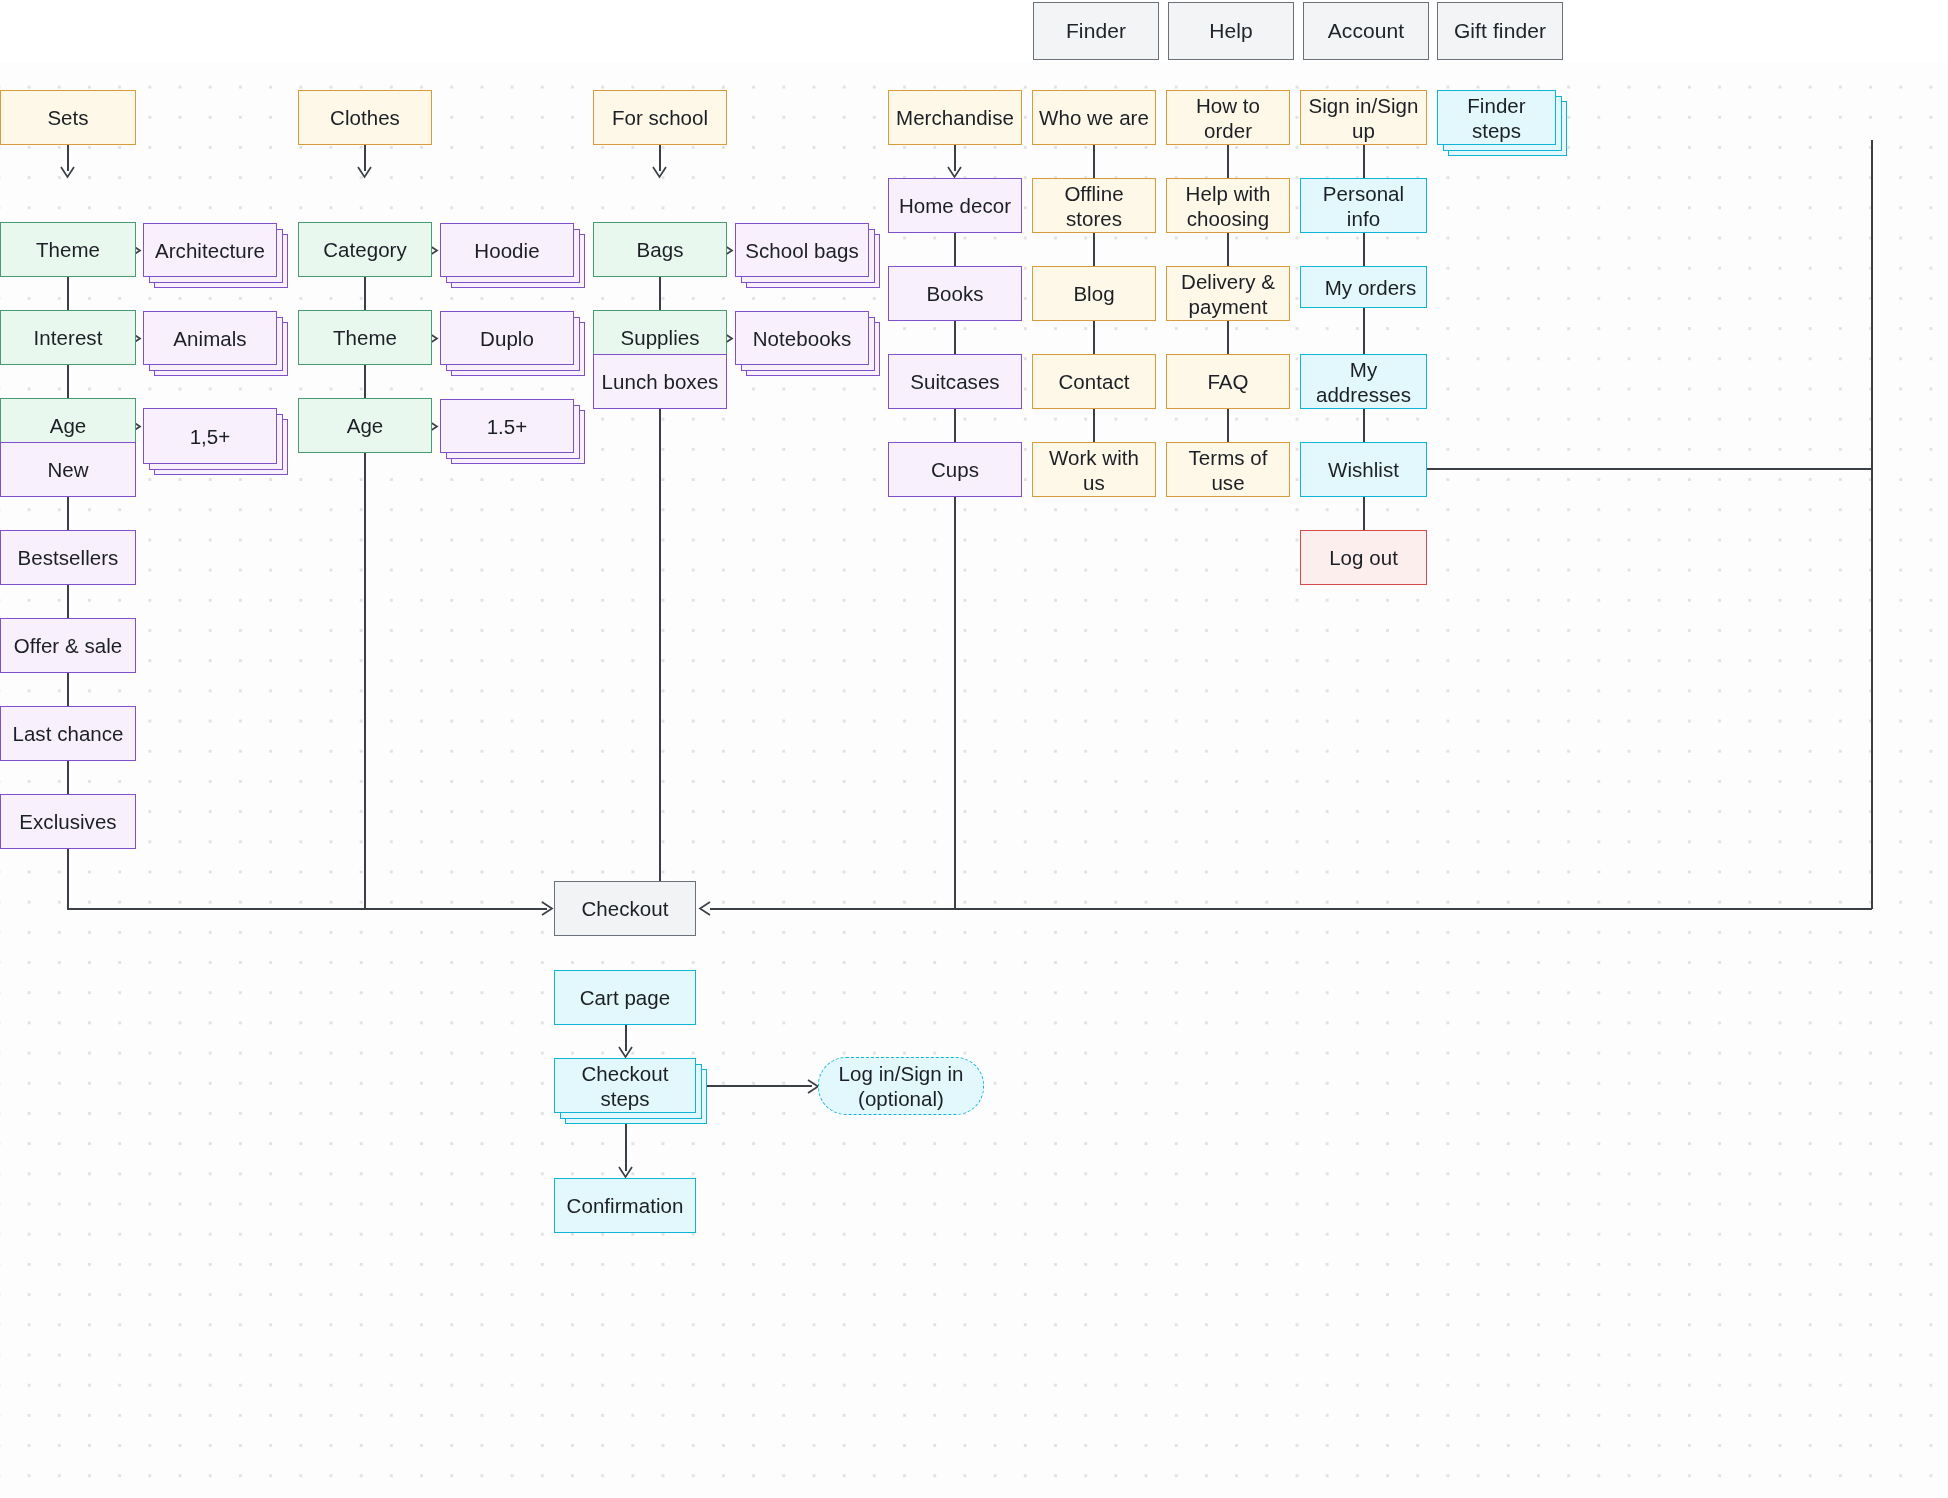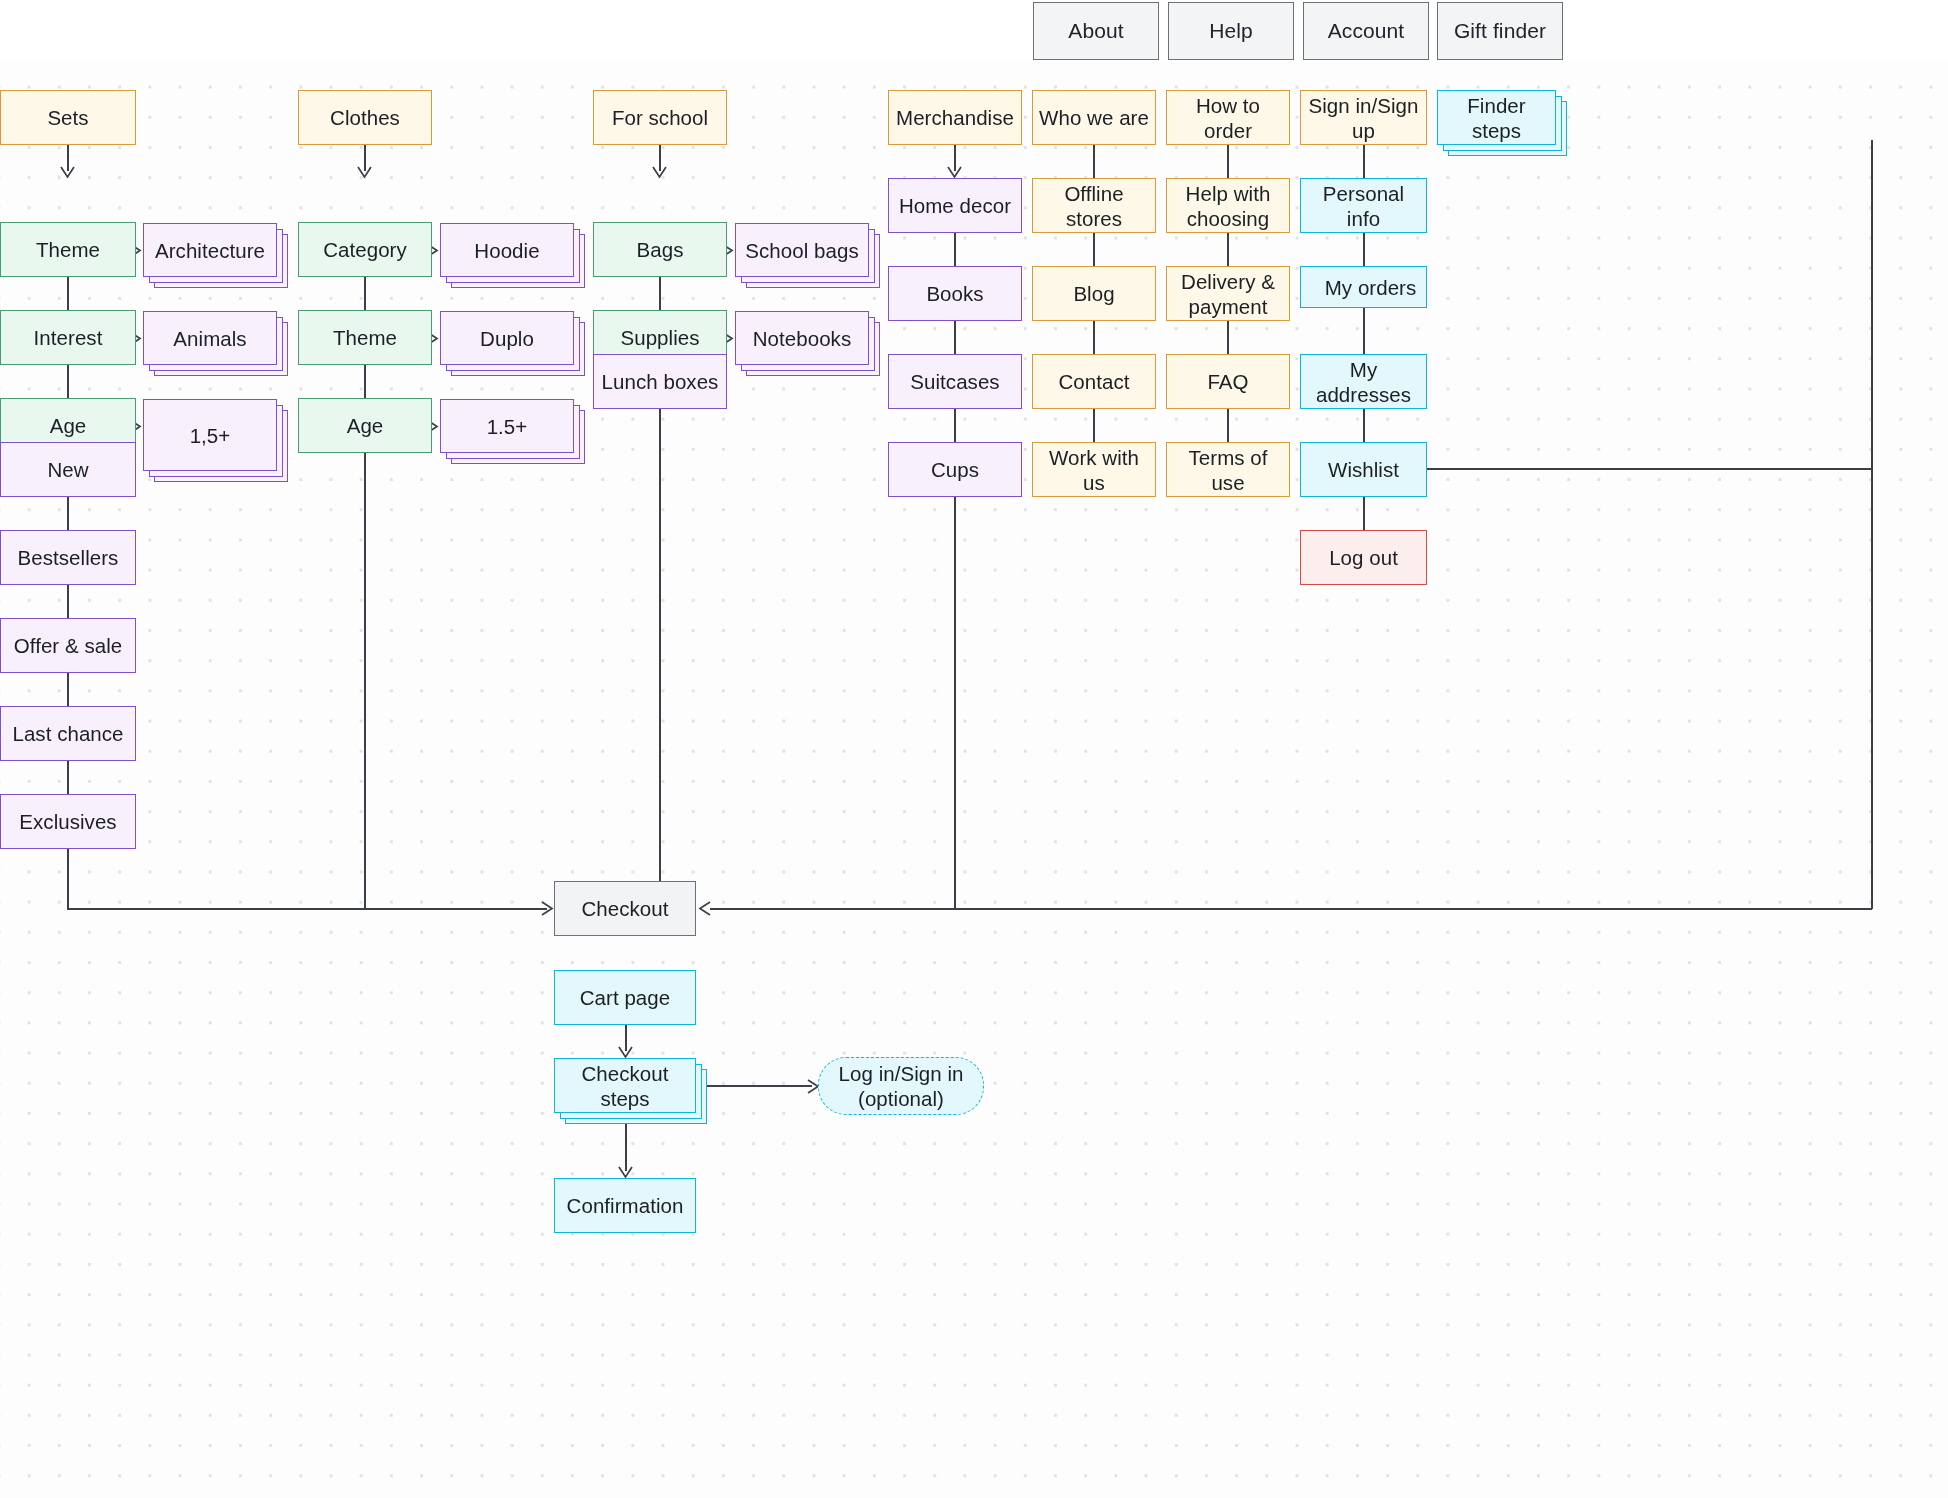--- a/index.html
+++ b/index.html
@@ -55,21 +55,21 @@
   .ln { position:absolute; background:#3b3f46; z-index:2; }
   .lv { width:1.7px; }
   .lh { height:1.7px; }
   .arrow { position:absolute; z-index:3; }
   .arrow svg { display:block; }
 </style>
 </head>
 <body>
 
 <div id="header">
-  <div class="tab" style="left:1033px;width:126px;">About</div>
+  <div class="tab" style="left:1033px;width:126px;">Finder</div>
   <div class="tab" style="left:1168px;width:126px;">Help</div>
   <div class="tab" style="left:1303px;width:126px;">Account</div>
   <div class="tab" style="left:1437px;width:126px;">Gift finder</div>
 </div>
 
 <div id="canvas">
 
   <div class="node n-orange" style="left:0px;top:28px;width:136px;height:55px;">Sets</div>
   <div class="node n-green" style="left:0px;top:116px;width:136px;height:55px;">Theme</div>
   <div class="node n-green" style="left:0px;top:204px;width:136px;height:55px;">Interest</div>
@@ -83,21 +83,21 @@
   <div class="stack" style="left:143px;top:161px;width:134px;height:54px;">
     <div class="sheet n-purple s1"></div>
     <div class="sheet n-purple s2"></div>
     <div class="node n-purple">Architecture</div>
   </div>
   <div class="stack" style="left:143px;top:249px;width:134px;height:54px;">
     <div class="sheet n-purple s1"></div>
     <div class="sheet n-purple s2"></div>
     <div class="node n-purple">Animals</div>
   </div>
-  <div class="stack" style="left:143px;top:337px;width:134px;height:72px;">
+  <div class="stack" style="left:143px;top:346px;width:134px;height:56px;">
     <div class="sheet n-purple s1"></div>
     <div class="sheet n-purple s2"></div>
     <div class="node n-purple">1,5+</div>
   </div>
 
   <div class="ln lv" style="left:67px;top:83px;height:26px;"></div>
   <div class="arrow" style="left:60px;top:104px;">
       <svg width="15" height="13">
         <path d="M1,1 L7.5,11 L14,1" fill="none" stroke="#3b3f46" stroke-width="1.7"></path>
       </svg>

